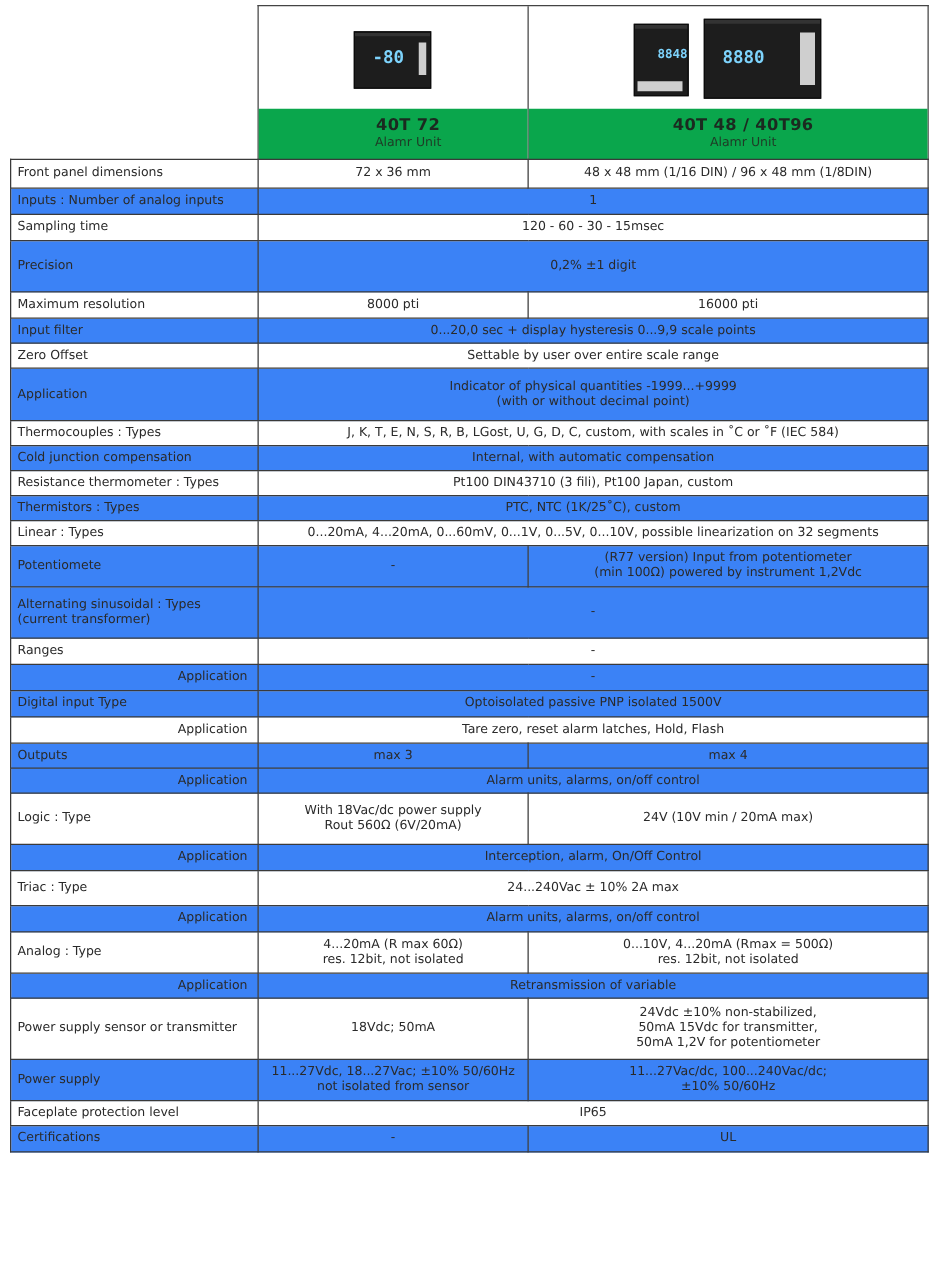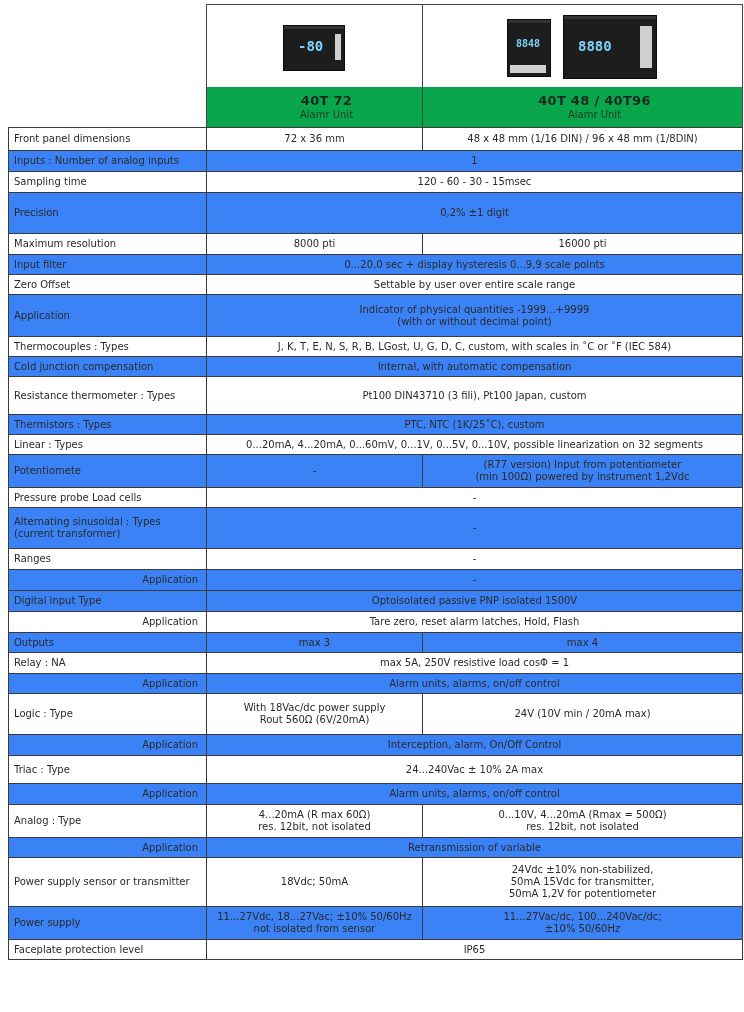--- a/index.html
+++ b/index.html
@@ -41,21 +41,21 @@
         </div>
       </div>
       <div class="green">
         <div class="model">40T 72</div>
         <div class="sub">Alamr Unit</div>
       </div>
     </div>
     <div class="col c2">
       <div class="img">
         <div class="dev" style="left:84px;top:14px;width:42px;height:56px;">
-          <span class="lcd" style="left:8px;top:18px;font-size:10px;">8848</span>
+          <span class="lcd" style="left:18px;top:18px;font-size:10px;">8848</span>
           <span class="side" style="left:2px;bottom:3px;width:36px;height:8px;"></span>
         </div>
         <div class="dev" style="left:140px;top:10px;width:92px;height:62px;">
           <span class="lcd" style="left:14px;top:22px;font-size:14px;">8880</span>
           <span class="side" style="right:4px;top:10px;width:12px;height:42px;"></span>
         </div>
       </div>
       <div class="green">
         <div class="model">40T 48 / 40T96</div>
         <div class="sub">Alamr Unit</div>
@@ -106,42 +106,38 @@
 (with or without decimal point)</td>
         </tr>
         <tr class="w" style="height: 20px;">
           <td class="lbl ml">Thermocouples : Types</td>
           <td colspan="2" class="val ml">J, K, T, E, N, S, R, B, LGost, U, G, D, C, custom, with scales in ˚C or ˚F (IEC 584)</td>
         </tr>
         <tr class="g" style="height: 20px;">
           <td class="lbl ml">Cold junction compensation</td>
           <td colspan="2" class="val ml">Internal, with automatic compensation</td>
         </tr>
-        <tr class="w" style="height: 38px; margin-top: 42px;">
+        <tr class="w" style="height: 20px; margin-top: 42px;">
           <td class="lbl ml">Resistance thermometer : Types</td>
           <td colspan="2" class="val ml">Pt100 DIN43710 (3 fili), Pt100 Japan, custom</td>
         </tr>
         <tr class="g" style="height: 20px; padding-left: 24px;">
           <td class="lbl ml">Thermistors : Types</td>
           <td colspan="2" class="val ml">PTC, NTC (1K/25˚C), custom</td>
         </tr>
         <tr class="w" style="height: 20px;">
           <td class="lbl ml">Linear : Types</td>
           <td colspan="2" class="val ml">0...20mA, 4...20mA, 0...60mV, 0...1V, 0...5V, 0...10V, possible linearization on 32 segments</td>
         </tr>
         <tr class="g" style="height: 33px;">
           <td class="lbl ml">Potentiomete</td>
           <td class="val ml">-</td>
           <td class="val ml">(R77 version) Input from potentiometer
 (min 100Ω) powered by instrument 1,2Vdc</td>
         </tr>
-        <tr class="w" style="height: 20px;">
-          <td class="lbl ml">Pressure probe Load cells</td>
-          <td colspan="2" class="val ml">-</td>
-        </tr>
         <tr class="g" style="height: 41px;">
           <td class="lbl ml">Alternating sinusoidal : Types
 (current transformer)</td>
           <td colspan="2" class="val ml">-</td>
         </tr>
         <tr class="w" style="height: 21px;">
           <td class="lbl ml">Ranges</td>
           <td colspan="2" class="val ml">-</td>
         </tr>
         <tr class="g" style="height: 21px;">
@@ -153,24 +149,20 @@
           <td colspan="2" class="val ml">Optoisolated passive PNP isolated 1500V</td>
         </tr>
         <tr class="w" style="height: 21px;">
           <td class="lbl ml app">Application</td>
           <td colspan="2" class="val ml">Tare zero, reset alarm latches, Hold, Flash</td>
         </tr>
         <tr class="g" style="height: 20px;">
           <td class="lbl ml">Outputs</td>
           <td class="val ml">max 3</td>
           <td class="val ml">max 4</td>
-        </tr>
-        <tr class="w" style="height: 21px;">
-          <td class="lbl ml">Relay : NA</td>
-          <td colspan="2" class="val ml">max 5A, 250V resistive load cosΦ = 1</td>
         </tr>
         <tr class="g" style="height: 20px;">
           <td class="lbl ml app">Application</td>
           <td colspan="2" class="val ml">Alarm units, alarms, on/off control</td>
         </tr>
         <tr class="w" style="height: 41px;">
           <td class="lbl ml">Logic : Type</td>
           <td class="val ml">With 18Vac/dc power supply
 Rout 560Ω (6V/20mA)</td>
           <td class="val ml">24V (10V min / 20mA max)</td>
@@ -209,15 +201,20 @@
           <td class="lbl ml">Power supply</td>
           <td class="val ml">11...27Vdc, 18...27Vac; ±10% 50/60Hz
 not isolated from sensor</td>
           <td class="val ml">11...27Vac/dc, 100...240Vac/dc;
 ±10% 50/60Hz</td>
         </tr>
         <tr class="w" style="height: 20px;">
           <td class="lbl ml">Faceplate protection level</td>
           <td colspan="2" class="val ml">IP65</td>
         </tr>
+        <tr class="g" style="height: 21px;">
+          <td class="lbl ml">Certifications</td>
+          <td class="val ml">-</td>
+          <td class="val ml">UL</td>
+        </tr>
       </tbody>
   </table>
 </div>
 
 </body></html>

